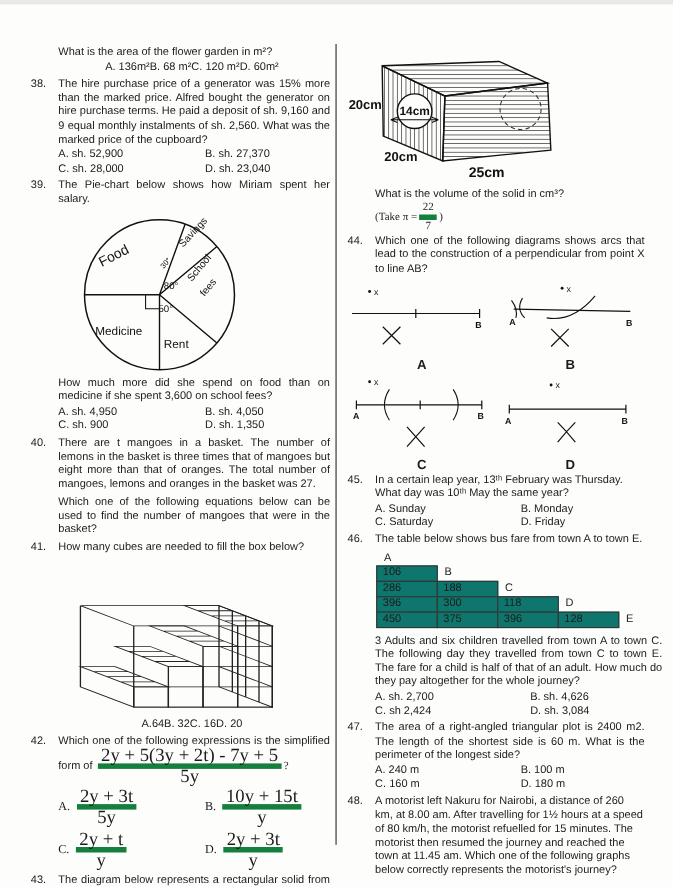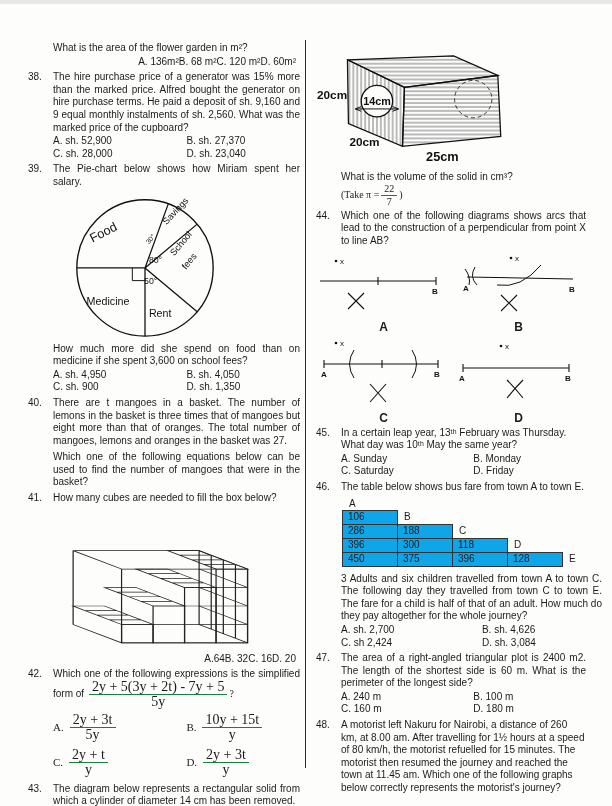--- a/index.html
+++ b/index.html
@@ -10,39 +10,39 @@
   }
   .divider{position:absolute; left:305px; top:36px; width:1px; height:728px; background:#2a2a2a;}
   .col{position:absolute; top:38px;}
   .col.left{left:28px; width:272px;}
   .col.right{left:316px; width:270px; top:34px;}
   .q{display:flex; margin-bottom:3px;}
   .qn{width:25px; flex:none;}
   .qb{flex:1; text-align:justify;}
   .qb.ragged{text-align:left;}
   .opt2{display:grid; grid-template-columns:54% 46%; margin-top:1px;}
-  .opt4{display:flex; justify-content:flex-end; margin-top:1px; padding-right:4px;}
+  .opt4{display:flex; justify-content:center; margin-top:1px; padding-right:4px;}
   .spacer{height:4px;}
   svg{display:block;}
   svg text{font-family:"Liberation Sans", sans-serif; fill:#111;}
   .figwrap{margin:3px 0 3px 8px;}
   
   .frac{display:inline-block; vertical-align:middle; text-align:center;
-        font-family:"Liberation Serif", serif; font-size:14px; line-height:12px; margin:0 2px;}
-  .frac .num{display:block; border-bottom:1px solid #15803d; padding:0 3px 1px 3px;}
+        font-family:"Liberation Serif", serif; font-size:17px; line-height:12px; margin:0 2px;}
+  .frac .num{display:block; border-bottom:5px solid #15803d; padding:0 3px 1px 3px;}
   .frac .den{display:block; padding-top:1px;}
   .frac.small{font-size:10px; line-height:10px;}
   .mathq{font-family:"Liberation Serif", serif;}
   .optfracs{display:grid; grid-template-columns:54% 46%; row-gap:8px; margin-top:6px;}
   .optfracs .oitem{display:flex; align-items:center; gap:4px; font-family:"Liberation Serif", serif; font-size:11px;}
   
   .fare{margin:4px 0 6px 2px;}
   .fare .trow{display:flex; margin-top:-1px;}
   .fare .cell{width:56px; height:15px; border:1px solid #333; margin-left:-1px;
-              display:flex; align-items:center; padding-left:5px; box-sizing:border-box; background:#0ea5e9;}
+              display:flex; align-items:center; padding-left:5px; box-sizing:border-box; background:#0f766e;}
   .fare .tlabel{border:none; background:transparent; padding-left:7px; width:40px;}
   .fare .corner{margin-left:6px; height:13px;}
   
   .dgrid{display:grid; grid-template-columns:1fr 1fr; row-gap:2px; margin:4px 0 2px 0;}
   .dcell{display:flex; flex-direction:column; align-items:center;}
   .dcap{font-weight:bold; font-size:12px; margin-top:-2px;}
 </style>
 </head>
 <body>
 

